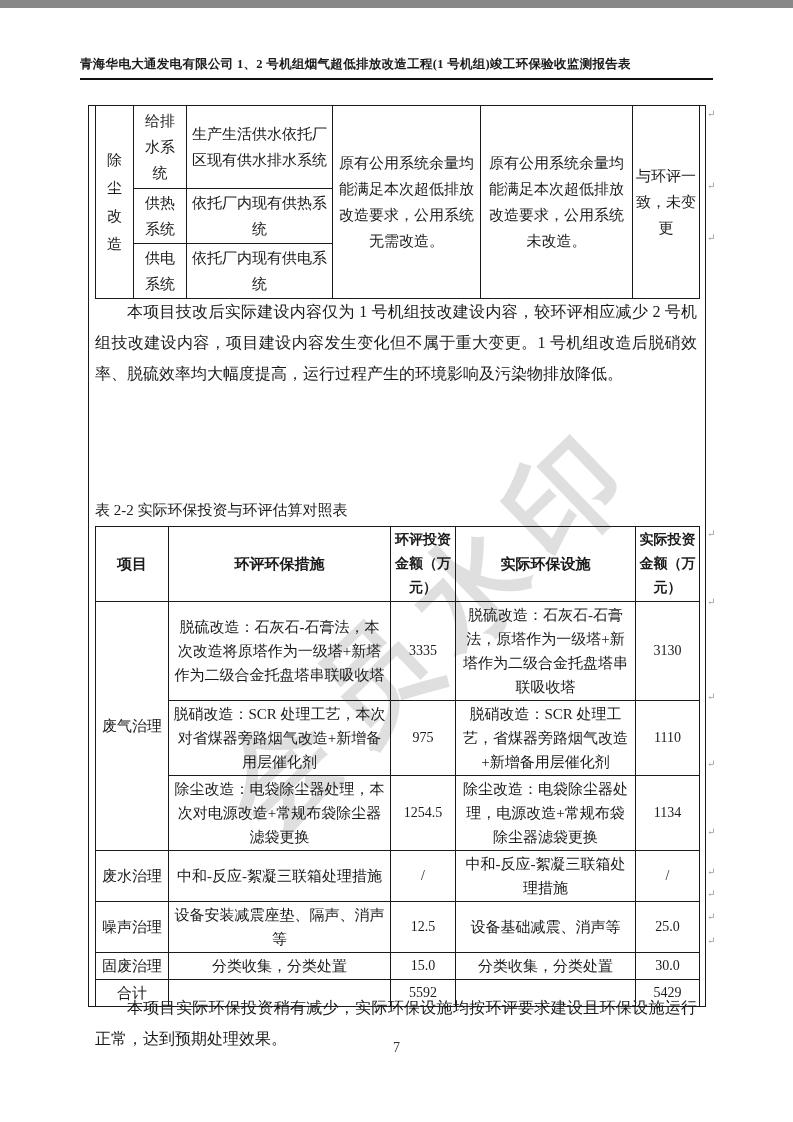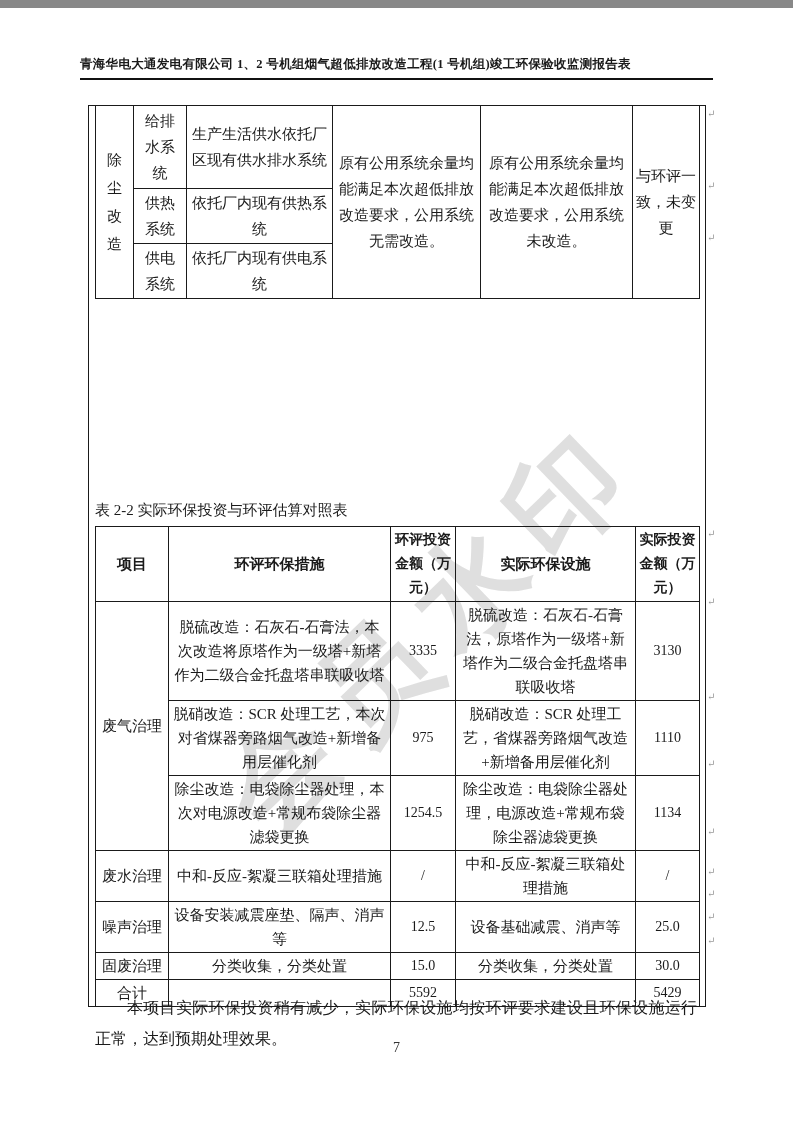--- a/index.html
+++ b/index.html
@@ -116,20 +116,21 @@
         <td class="syscell">供热系统</td>
         <td>依托厂内现有供热系统</td>
       </tr>
       <tr class="r3">
         <td class="syscell">供电系统</td>
         <td>依托厂内现有供电系统</td>
       </tr>
     </tbody>
       </table>
 
+    <p class="para p1">本项目技改后实际建设内容仅为 1 号机组技改建设内容，较环评相应减少 2 号机组技改建设内容，项目建设内容发生变化但不属于重大变更。1 号机组改造后脱硝效率、脱硫效率均大幅度提高，运行过程产生的环境影响及污染物排放降低。</p>
 
 
 
     <div class="caption">表 2-2  实际环保投资与环评估算对照表</div>
 
     <table class="inv-table">
       <colgroup>
         <col style="width:73px">
           <col style="width:222px">
           <col style="width:65px">

